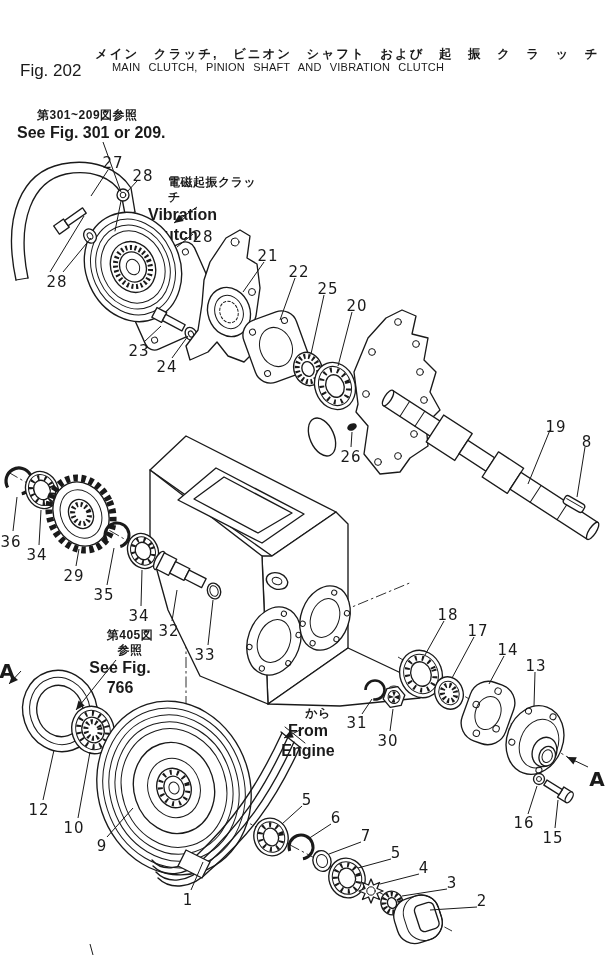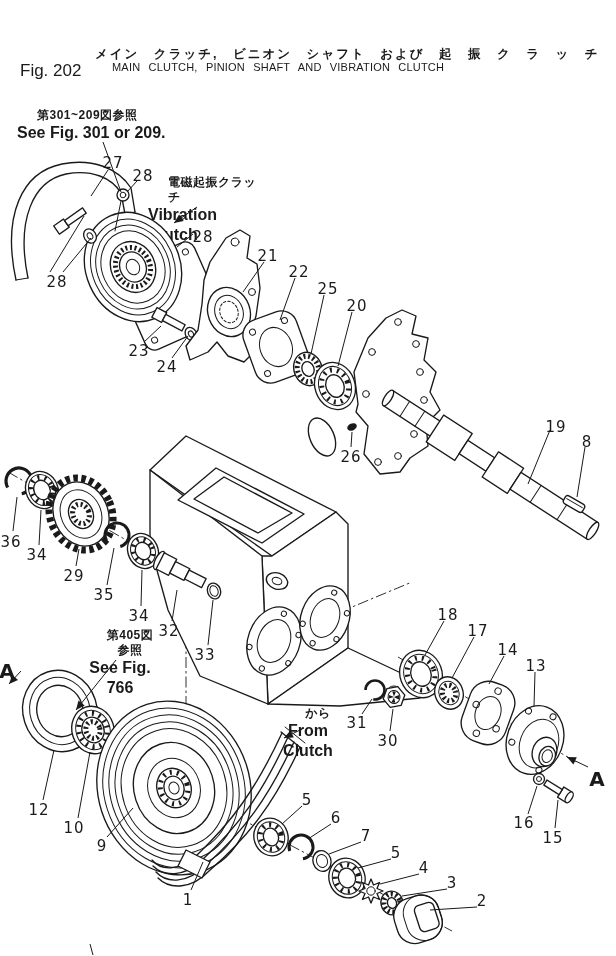--- a/index.html
+++ b/index.html
@@ -42,21 +42,21 @@
 <div class="note note2">
   <span class="jp">電磁起振クラッチ</span>
   <span class="en">Vibration Clutch</span>
 </div>
 <div class="note note3">
   <span class="jp">第405図参照</span>
   <span class="en">See Fig. 766</span>
 </div>
 <div class="note note4">
   <span class="jp">エンジンから</span>
-  <span class="en">From Clutch</span>
+  <span class="en">From Engine</span>
 </div>
 
 <svg width="616" height="956" viewBox="0 0 616 956">
   <defs>
     <pattern id="gearHatch" width="3.5" height="8" patternUnits="userSpaceOnUse">
       <line x1="1.2" y1="0" x2="1.2" y2="8" stroke="#1a1a1a" stroke-width="1"></line>
     </pattern>
     <pattern id="threadHatch" width="3" height="10" patternUnits="userSpaceOnUse">
       <line x1="0.8" y1="0" x2="2" y2="10" stroke="#1a1a1a" stroke-width="0.9"></line>
     </pattern>

